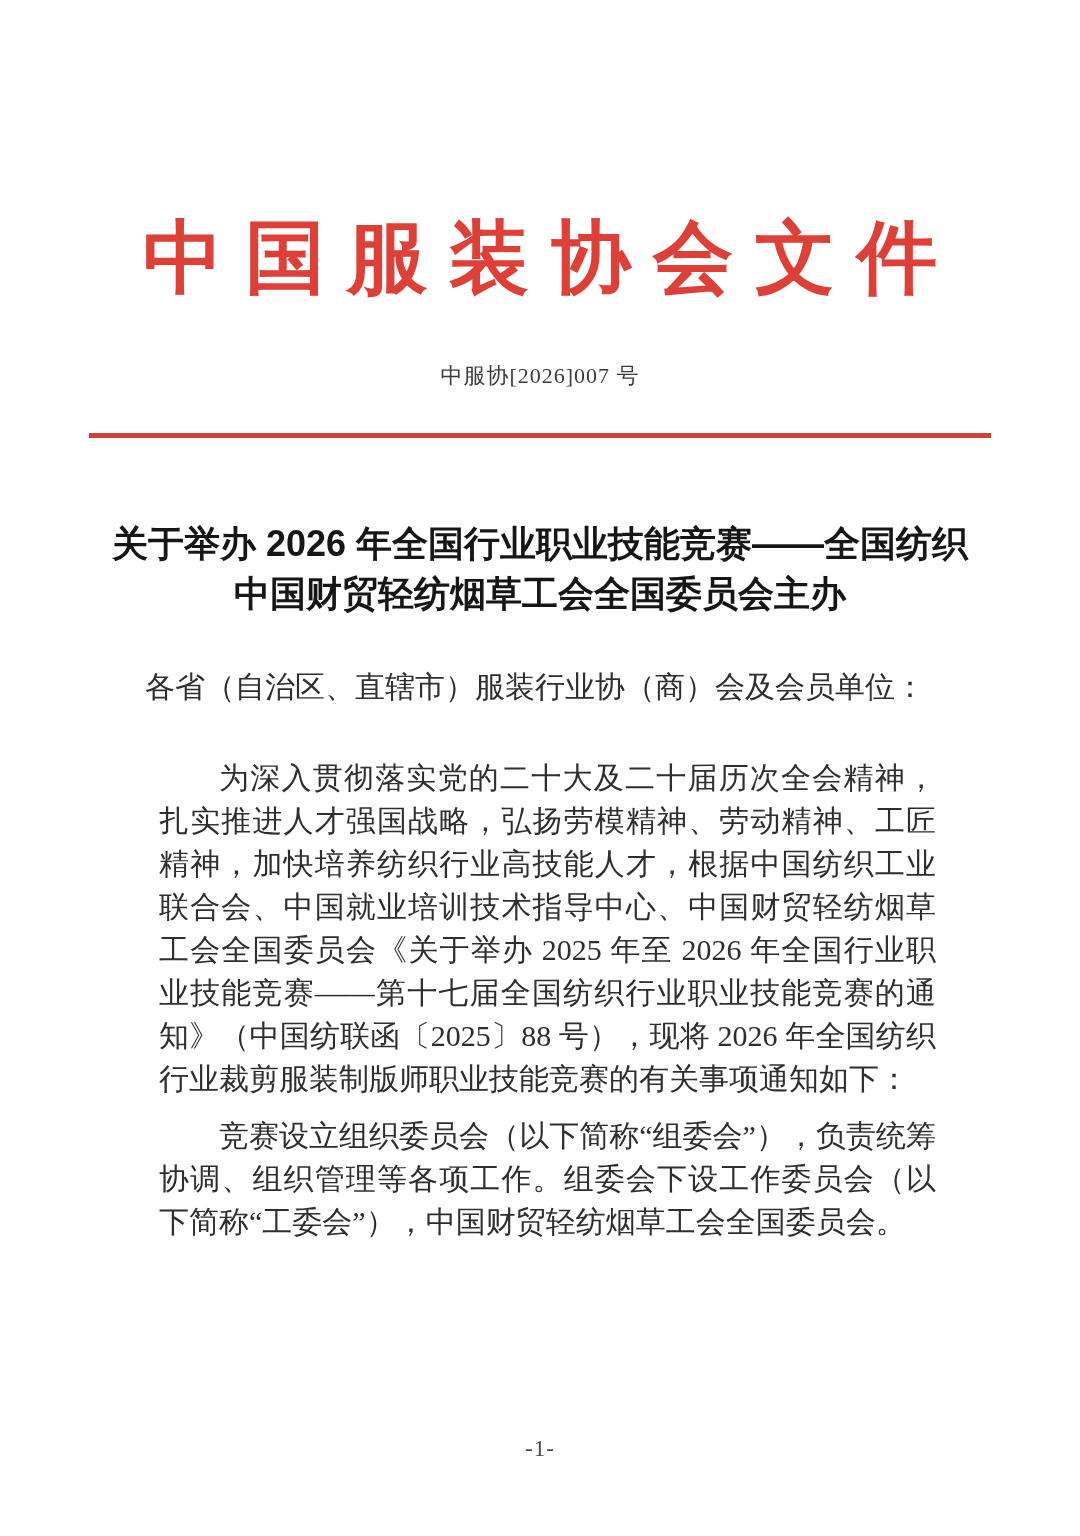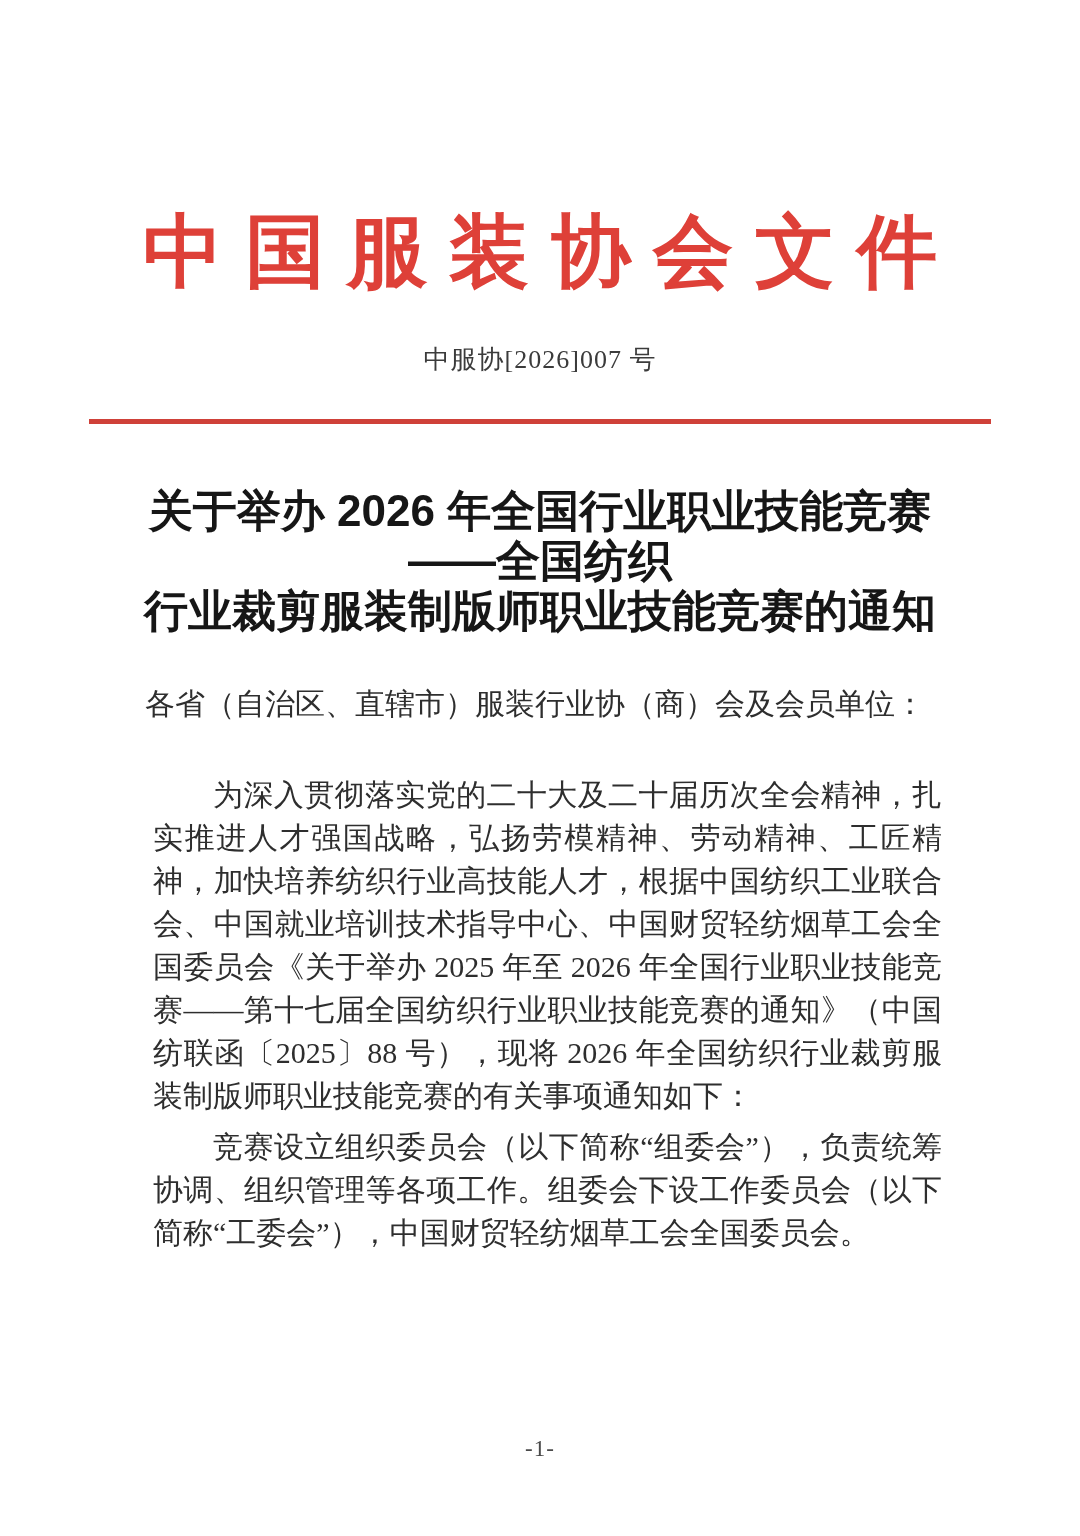--- a/index.html
+++ b/index.html
@@ -21,65 +21,65 @@
   .org-title {
     margin: 0;
     padding-top: 212px;
     padding-left: 22px; 
     text-align: center;
     font-size: 80px;
     line-height: 1.15;
     font-weight: bold;
     letter-spacing: 22px;
     color: #de4038;
-    font-family: Liberation Mono, monospace;
+    font-family: Liberation Serif, serif;
   }
   .doc-number {
-    margin-top: 38px;
+    margin-top: 57px;
     text-align: center;
-    font-size: 26px;
+    font-size: 22px;
     letter-spacing: 1px;
     color: #3b3b3b;
   }
   .red-rule {
     margin: 42px auto 0 auto;
     width: 902px;
     height: 5px;
     background: #cf4139;
     border: none;
   }
   
   .doc-title {
-    margin: 62px auto 0 auto;
+    margin: 81px auto 0 auto;
     width: 860px;
     text-align: center;
     font-family: "Liberation Sans", "DejaVu Sans", sans-serif;
     font-weight: bold;
-    font-size: 44px;
+    font-size: 36px;
     line-height: 50px;
     color: #161616;
   }
   
   .addressee {
     margin: 46px 0 0 0;
     padding: 0 96px 0 145px;
     font-size: 30px;
     line-height: 43px;
     color: #2e2e2e;
   }
   .body-block {
     padding: 0 130px 0 145px;
     margin-top: 48px;
     font-size: 30px;
     line-height: 43px;
     text-align: justify;
     color: #2e2e2e;
   }
   .body-block p {
-    margin: 8px;
+    margin: 14px;
     text-indent: 2em;
     font-family: Liberation Serif, serif;
   }
   .section-heading {
     margin: 0;
     text-indent: 2em;
     font-family: "Liberation Sans", "DejaVu Sans", sans-serif;
     font-weight: bold;
     font-size: 30px;
     line-height: 43px;
@@ -103,21 +103,21 @@
 <div class="page">
 
   <div>
     <h1 class="org-title">中国服装协会文件</h1>
     <div class="doc-number">中服协[2026]007 号</div>
     <div class="red-rule"></div>
   </div>
 
   <div class="doc-title">
     <div>关于举办 2026 年全国行业职业技能竞赛——全国纺织</div>
-    <div>行业裁剪服装制版师职业技能竞赛的通知</div>
+    <div>中国财贸轻纺烟草工会全国委员会主办</div>
   </div>
 
   <div class="addressee">各省（自治区、直辖市）服装行业协（商）会及会员单位：</div>
 
   <div class="body-block">
     <p>为深入贯彻落实党的二十大及二十届历次全会精神，扎实推进人才强国战略，弘扬劳模精神、劳动精神、工匠精神，加快培养纺织行业高技能人才，根据中国纺织工业联合会、中国就业培训技术指导中心、中国财贸轻纺烟草工会全国委员会《关于举办 2025 年至 2026 年全国行业职业技能竞赛——第十七届全国纺织行业职业技能竞赛的通知》（中国纺联函〔2025〕88 号），现将 2026 年全国纺织行业裁剪服装制版师职业技能竞赛的有关事项通知如下：</p>
     <p>竞赛设立组织委员会（以下简称“组委会”），负责统筹协调、组织管理等各项工作。组委会下设工作委员会（以下简称“工委会”），中国财贸轻纺烟草工会全国委员会。</p>
   </div>
 
   <div class="page-number">-1-</div>

